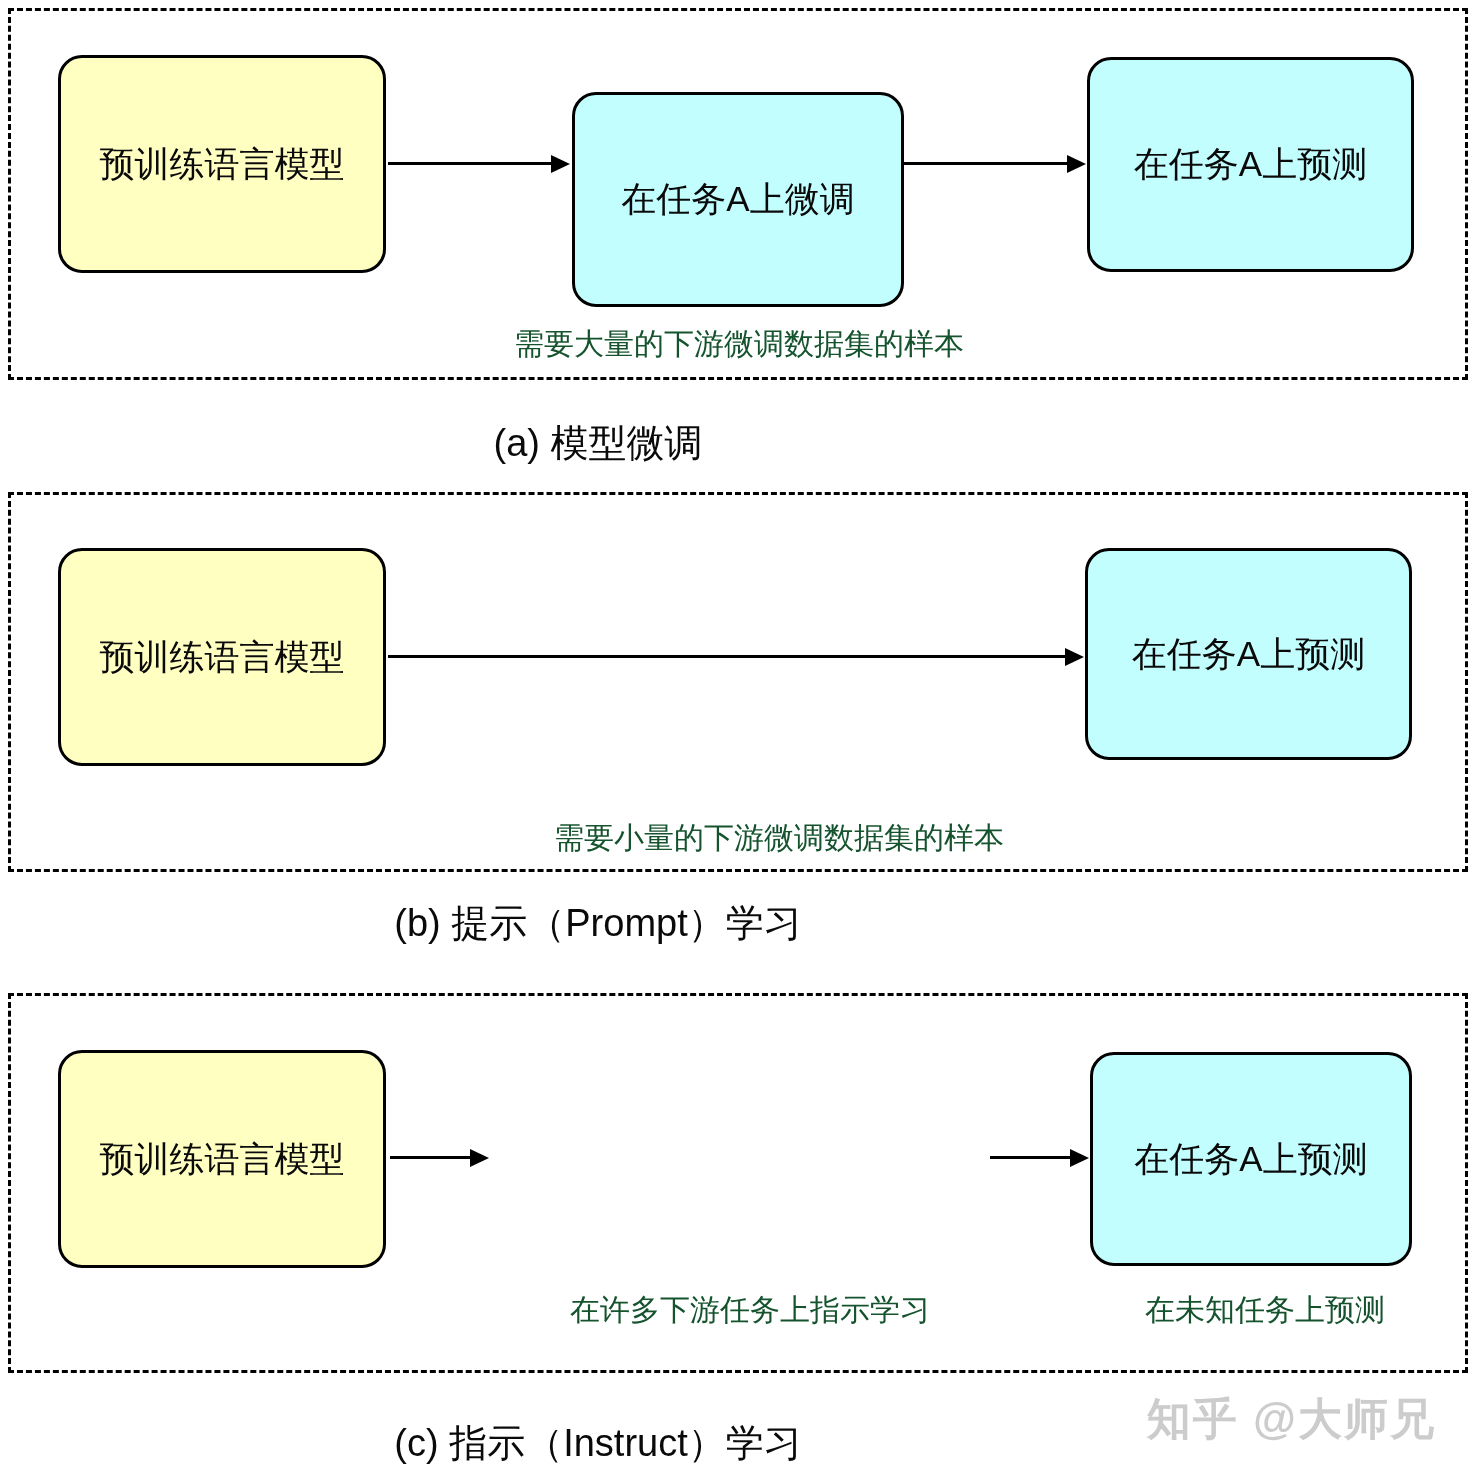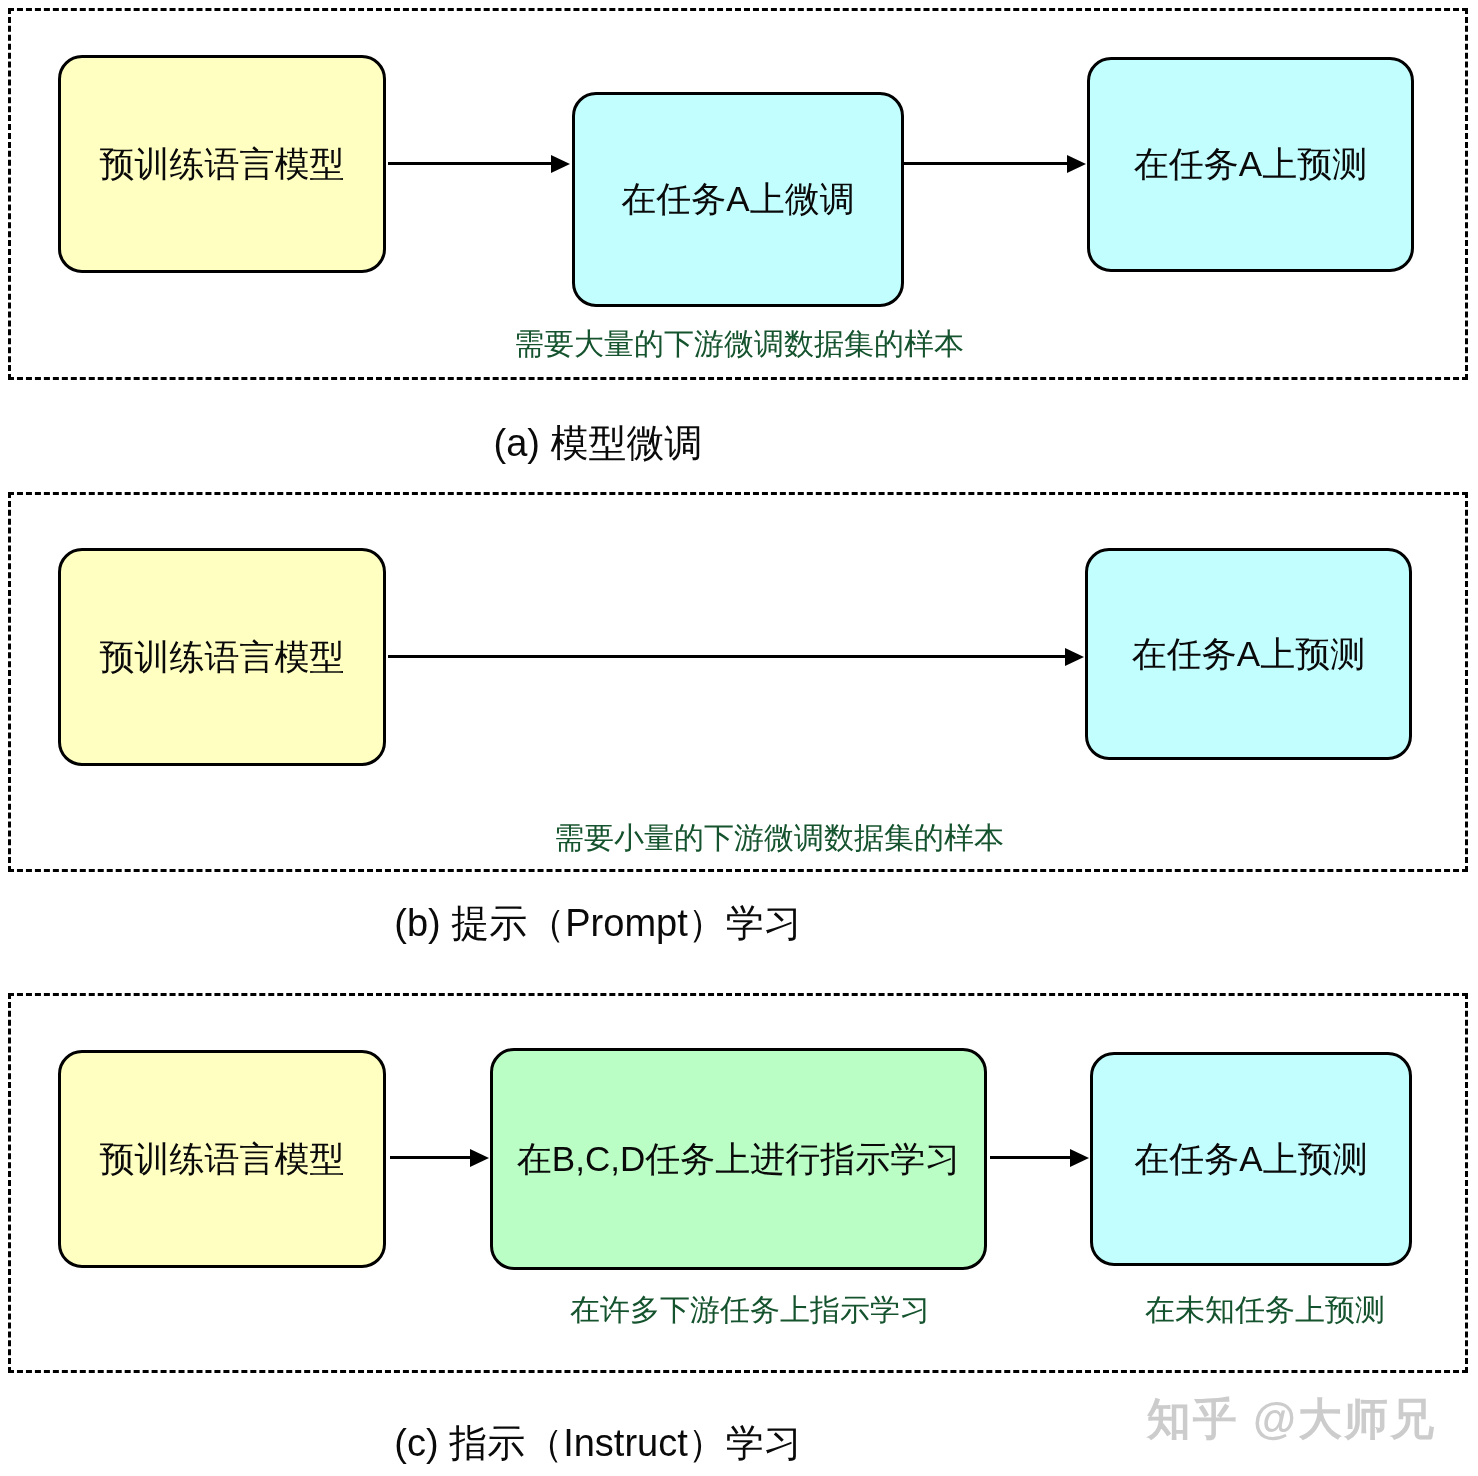--- a/index.html
+++ b/index.html
@@ -139,23 +139,20 @@
     <span>在任务A上预测</span>
   </div>
   <div class="caption" id="caption-b">需要小量的下游微调数据集的样本</div>
   <div class="section-label" id="label-b">(b) 提示（Prompt）学习</div>
 
   <div class="panel" id="panel-c"></div>
   <div class="box yellow" id="ybox-c">
     <span>预训练语言模型</span>
   </div>
   <div class="arrow" id="arrow-c1"></div>
-  <div class="box green" id="gbox-c">
-    <span>在B,C,D任务上进行指示学习</span>
-  </div>
   <div class="arrow" id="arrow-c2"></div>
   <div class="box cyan" id="cbox-c">
     <span>在任务A上预测</span>
   </div>
   <div class="caption" id="caption-c-left">在许多下游任务上指示学习</div>
   <div class="caption" id="caption-c-right">在未知任务上预测</div>
   <div class="section-label" id="label-c">(c) 指示（Instruct）学习</div>
 
   <div class="watermark">知乎 @大师兄</div>
 

